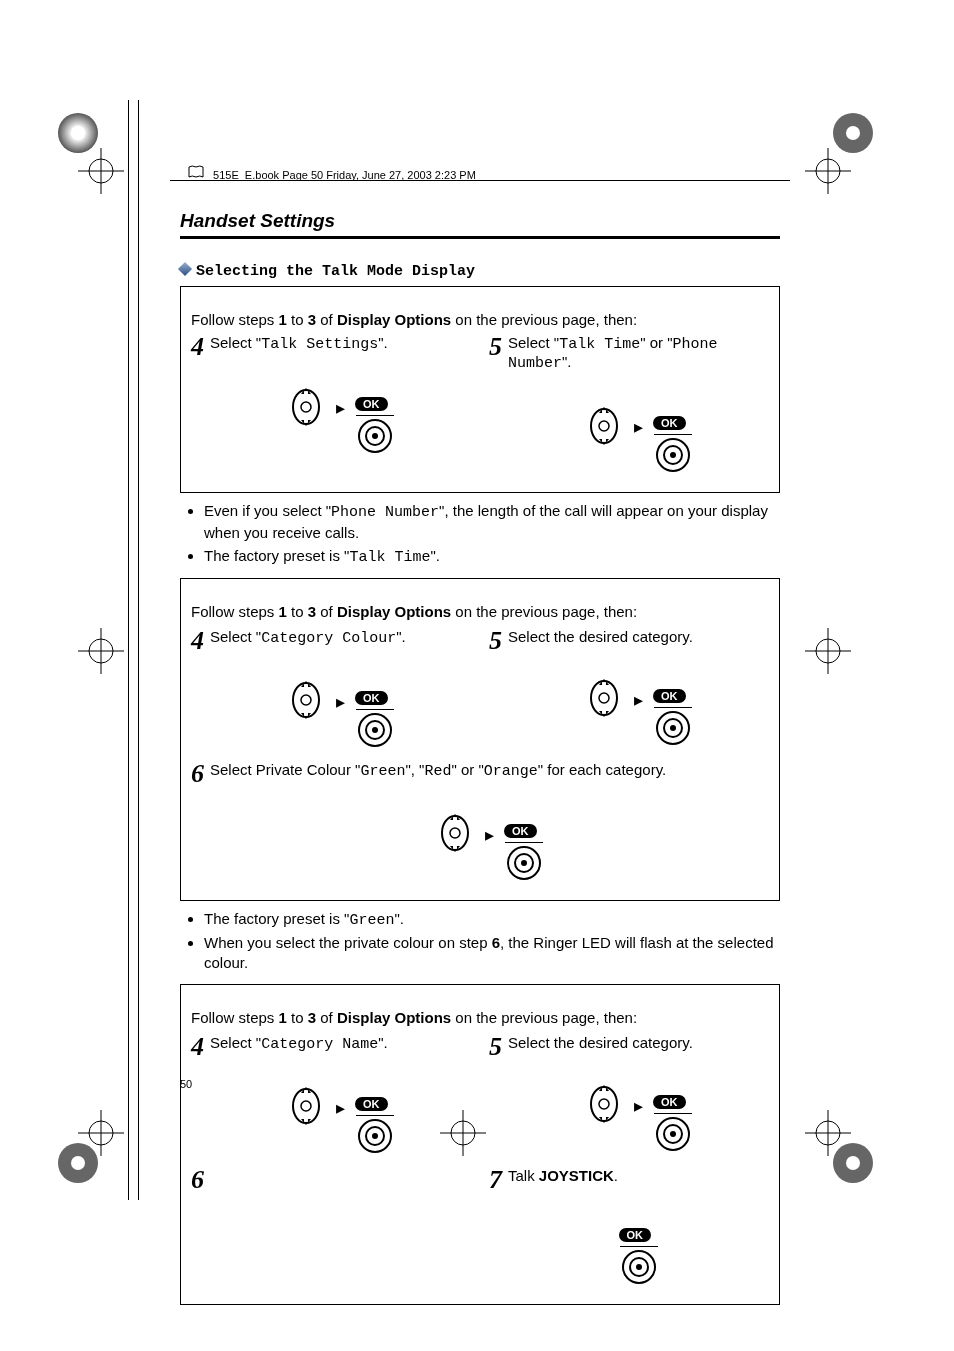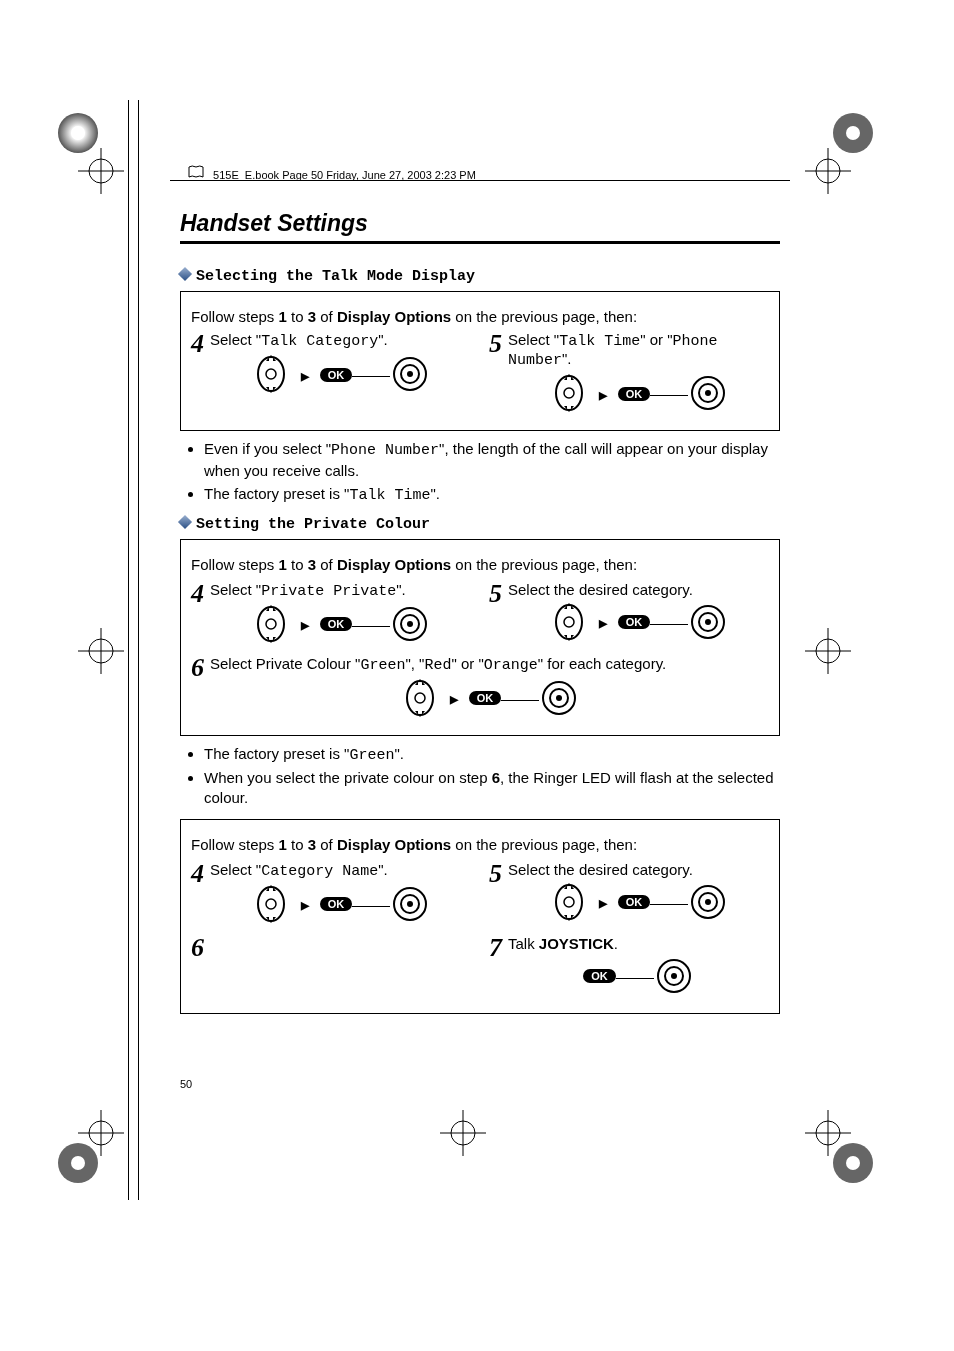--- a/index.html
+++ b/index.html
@@ -27,21 +27,21 @@
     color: #000;
   }
   .header-line {
     position: absolute;
     left: 170px;
     top: 180px;
     width: 620px;
     border-top: 1px solid #000;
   }
   h1 {
-    font-size: 23px;
+    font-size: 19px;
     font-weight: bold;
     font-style: italic;
     margin: 60px 0 4px 0;
   }
   .h1-underline {
     border-bottom: 3px solid #000;
     margin-bottom: 24px;
   }
   .diamond {
     display: inline-block;
@@ -54,21 +54,21 @@
   .subhead {
     font-weight: bold;
     margin: 10px 0 6px 0;
     font-family: Liberation Mono, monospace;
   }
   .box {
     border: 1px solid #000;
     padding: 8px 10px 14px 10px;
     margin-bottom: 8px;
   }
-  .box-intro { margin: 8px 0 6px 0; }
+  .box-intro { margin: 16px 0 6px 0; }
   .steps-row {
     display: flex;
     gap: 18px;
   }
   .step {
     flex: 1;
     display: flex;
     align-items: flex-start;
     gap: 6px;
   }
@@ -103,22 +103,23 @@
     margin-bottom: 2px;
     text-align: center;
   }
   .ok-underline {
     border-top: 1px solid #000;
     width: 38px;
     margin: 2px auto 0 auto;
   }
   .joystick-col {
     display: flex;
-    flex-direction: row;
-    align-items: center;
+    flex-direction: column;
+    align-items: flex-start;
+    margin-top: 40px;
   }
   .bullets {
     margin: 6px 0 10px 14px;
     padding: 0;
   }
   .bullets li {
     list-style: disc;
     margin: 2px 0 2px 10px;
     line-height: 1.35;
   }
@@ -238,21 +239,21 @@
 
   <div id="sections">
       <div class="subhead"><span class="diamond"></span>Selecting the Talk Mode Display</div>
       <div class="box">
         <p class="box-intro">
     Follow steps <b>1</b> to <b>3</b> of <b>Display Options</b> on the previous page, then:
   </p>
         <div class="steps-row">
           <div class="step ">
     <span class="step-num">4</span>
-    <div class="step-body"><span>Select "</span><span class="mono">Talk Category</span><span>".</span><div class="icon-row">
+    <div class="step-body"><span>Select "</span><span class="mono">Talk Settings</span><span>".</span><div class="icon-row">
                 <span class="nav-icon">
     <svg viewBox="0 0 40 40">
       <ellipse cx="20" cy="20" rx="13" ry="17" fill="none" stroke="#000" stroke-width="2"></ellipse>
       <circle cx="20" cy="20" r="5" fill="none" stroke="#000" stroke-width="1.5"></circle>
       <path d="M20 1 L25 7 L22 7 L22 3 L18 3 L18 7 L15 7 Z" fill="#000"></path>
       <path d="M20 39 L25 33 L22 33 L22 37 L18 37 L18 33 L15 33 Z" fill="#000"></path>
     </svg></span>
                 <span class="arrow">▸</span>
                 <span class="joystick-col">
     <span class="ok-badge">OK</span>
@@ -288,29 +289,28 @@
     </svg></span>
   </span>
               </div></div>
   </div>
         </div>
       </div>
       <ul class="bullets">
         <li>Even if you select "<span class="mono">Phone Number</span>", the length of the call will appear on your display when you receive calls.</li>
         <li>The factory preset is "<span class="mono">Talk Time</span>".</li>
       </ul>
-      <div class="subhead"><span class="diamond"></span>Setting the Private Colour</div>
       <div class="box">
         <p class="box-intro">
     Follow steps <b>1</b> to <b>3</b> of <b>Display Options</b> on the previous page, then:
   </p>
         <div class="steps-row" style="margin-top:8px;">
           <div class="step ">
     <span class="step-num">4</span>
-    <div class="step-body"><span>Select "</span><span class="mono">Private Private</span><span>".</span><div class="icon-row">
+    <div class="step-body"><span>Select "</span><span class="mono">Category Colour</span><span>".</span><div class="icon-row">
                 <span class="nav-icon">
     <svg viewBox="0 0 40 40">
       <ellipse cx="20" cy="20" rx="13" ry="17" fill="none" stroke="#000" stroke-width="2"></ellipse>
       <circle cx="20" cy="20" r="5" fill="none" stroke="#000" stroke-width="1.5"></circle>
       <path d="M20 1 L25 7 L22 7 L22 3 L18 3 L18 7 L15 7 Z" fill="#000"></path>
       <path d="M20 39 L25 33 L22 33 L22 37 L18 37 L18 33 L15 33 Z" fill="#000"></path>
     </svg></span>
                 <span class="arrow">▸</span>
                 <span class="joystick-col">
     <span class="ok-badge">OK</span>

